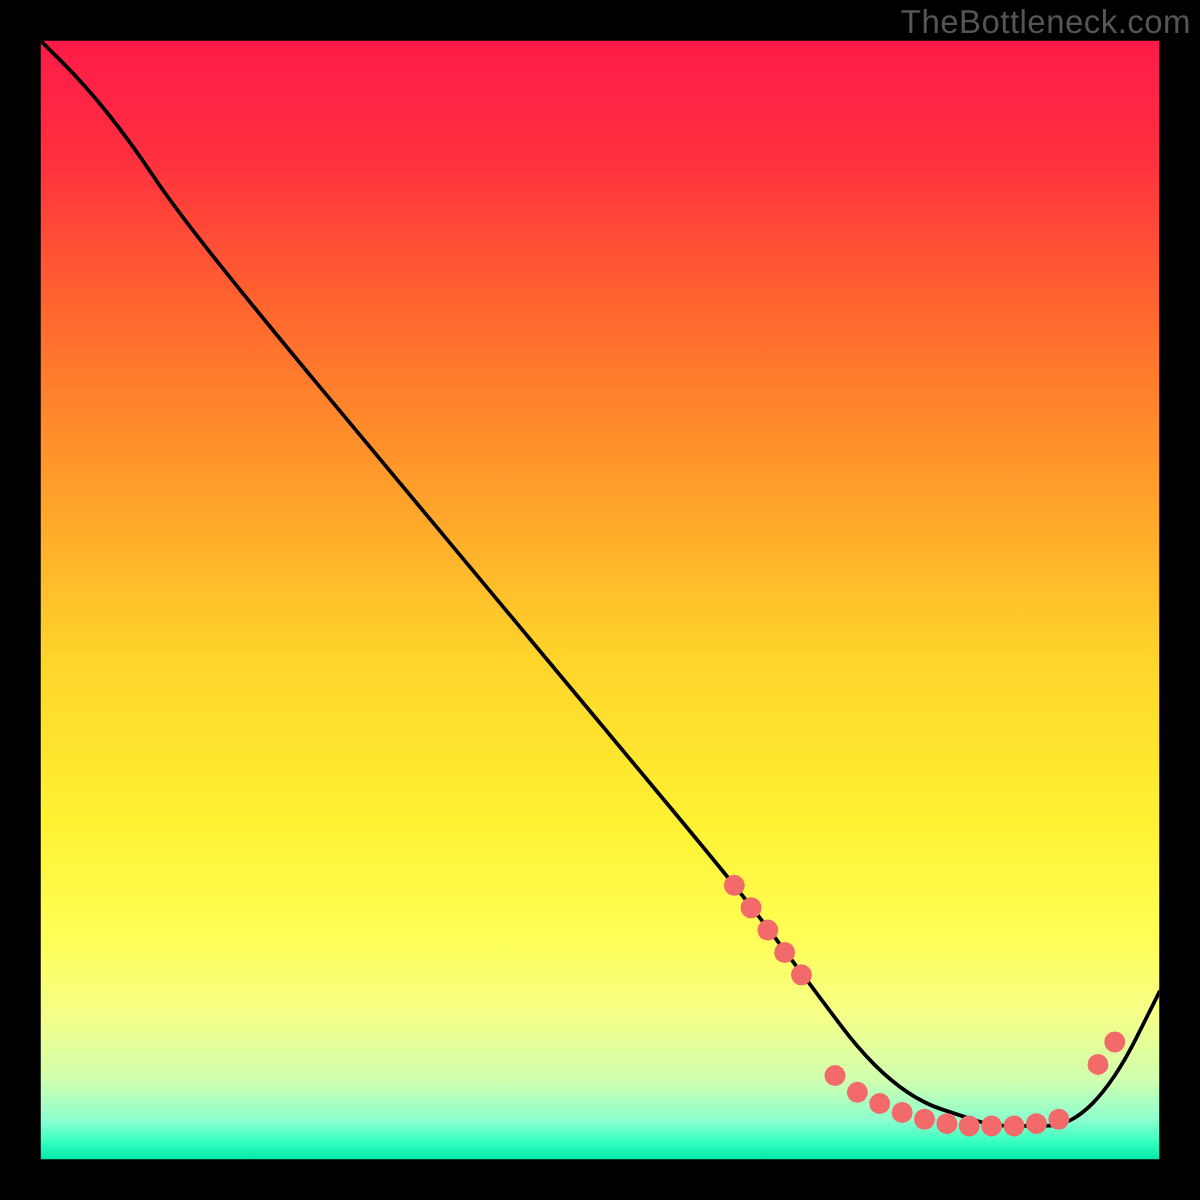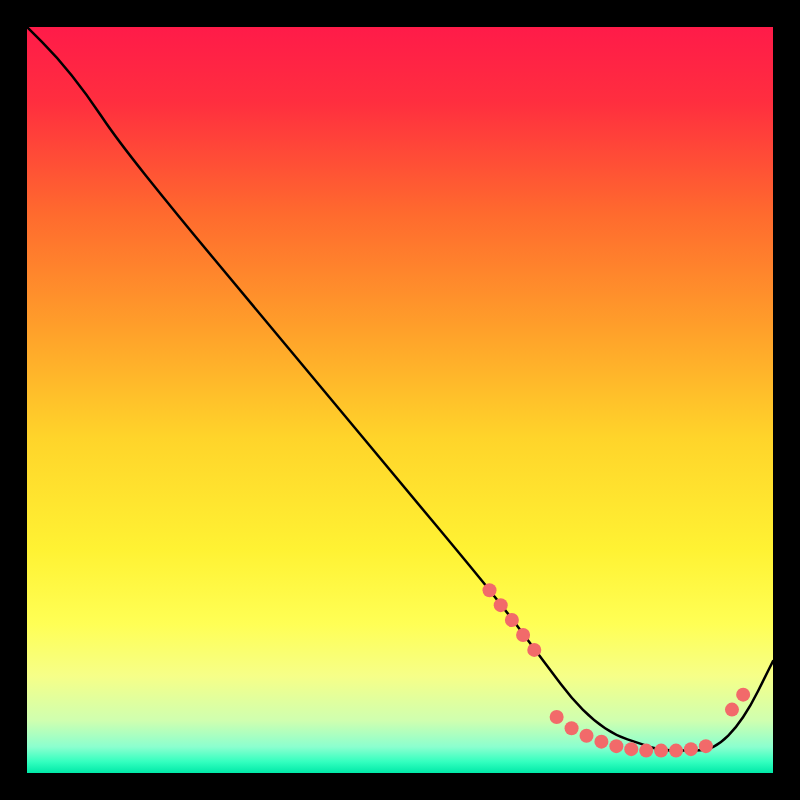--- a/index.html
+++ b/index.html
@@ -36,20 +36,21 @@
   }
   svg {
     display: block;
   }
 </style>
 </head>
 <body>
 
 <div class="frame">
 
+  <div class="watermark">TheBottleneck.com</div>
 
   <svg class="plot-bg" viewBox="0 0 746 746" preserveAspectRatio="none">
     <defs>
       <linearGradient id="bg-grad" x1="0" y1="0" x2="0" y2="1">
           <stop offset="0%" stop-color="#ff1b49"></stop>
           <stop offset="10%" stop-color="#ff2e3f"></stop>
           <stop offset="25%" stop-color="#ff6a2e"></stop>
           <stop offset="40%" stop-color="#ff9e2a"></stop>
           <stop offset="55.00000000000001%" stop-color="#ffd42a"></stop>
           <stop offset="70%" stop-color="#fff233"></stop>

